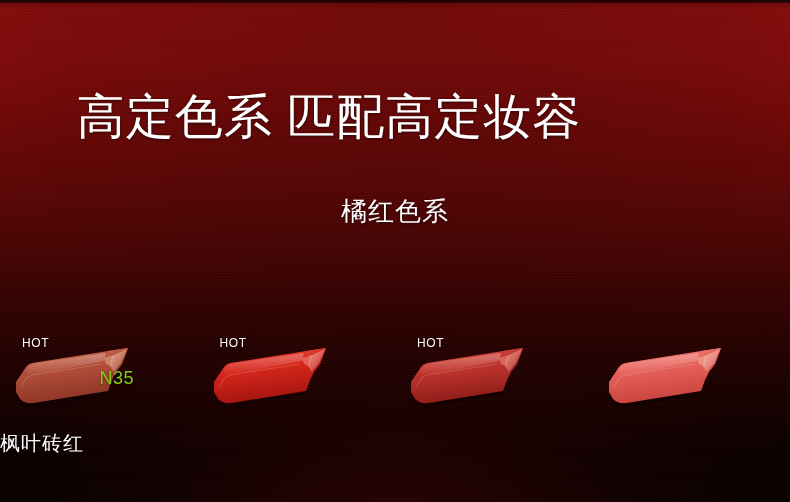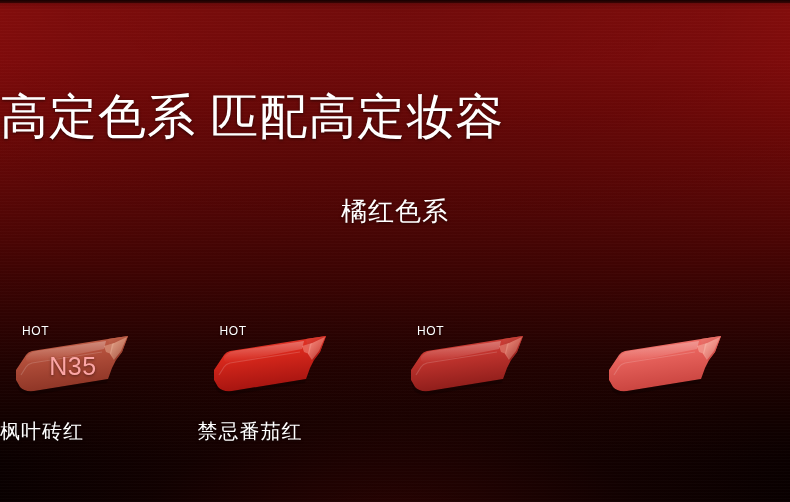--- a/index.html
+++ b/index.html
@@ -72,20 +72,21 @@
     height: 3px;
     background: linear-gradient(to bottom, #160101, #3a0403);
   }
 
   
   .headline {
     position: absolute;
     top: 88px;
     left: 0;
     width: 658px;
+    text-align: center;
     color: #ffffff;
     font-size: 48px;
     line-height: 58px;
     letter-spacing: 1px;
     font-weight: 400;
     text-shadow: 0 1px 3px rgba(0,0,0,0.55);
     white-space: nowrap;
   }
 
   .sub-wrap {
@@ -108,21 +109,21 @@
     font-size: 26px;
     line-height: 34px;
     letter-spacing: 1px;
     margin-top: 12px;
     text-shadow: 0 1px 3px rgba(0,0,0,0.5);
   }
 
   
   .swatch-row {
     position: absolute;
-    top: 320px;
+    top: 332px;
     left: 0;
     width: 790px;
     height: 130px;
     display: flex;
   }
   .swatch-cell {
     position: relative;
     flex: 1 1 0;
     height: 130px;
   }
@@ -147,23 +148,23 @@
     width: 122px;
     height: 74px;
   }
   .bullet svg { display: block; width: 122px; height: 74px; }
 
   .code {
     position: absolute;
     top: 34px;
     left: 12px;
     width: 122px;
-    text-align: center;
-    color: #fca5a5;
-    font-size: 25px;
+    text-align: right;
+    color: #84cc16;
+    font-size: 18px;
     line-height: 24px;
     letter-spacing: 0.5px;
     text-shadow: 0 1px 3px rgba(0,0,0,0.45);
     z-index: 5;
     pointer-events: none;
   }
 
   .shade-name {
     position: absolute;
     top: 98px;
@@ -256,21 +257,20 @@
             </defs>
             <path d="M4 40 L14 25 Q16 22 20 21 L96 9 L116 6 L110 22 L104 30 L100 38 L96 49 L22 61 Q12 62 8 57 L4 50 Z" fill="url(#gb1)"></path>
             <path d="M96 9 L116 6 L110 22 L103 31 L99 22 Z" fill="url(#gt1)" opacity="0.92"></path>
             <path d="M100 14 L115 7 L109 21 L102 30 L98 24 Z" fill="url(#gh1)"></path>
             <path d="M92 16 L102 13 L99 24 L94 22 Z" fill="#f39083" opacity="0.55"></path>
             <path d="M14 27 Q18 22 24 21 L94 11 L92 19 L20 33 Q15 33 14 30 Z" fill="url(#gs1)"></path>
             <path d="M9 45 L14 37 Q16 34 20 33 L90 22" fill="none" stroke="#ffffff" stroke-opacity="0.16" stroke-width="1.2"></path>
             <path d="M4 50 L8 57 Q12 62 22 61 L96 49 L95 53 L22 65 Q10 66 6 59 Z" fill="#000000" opacity="0.22"></path>
           </svg>
         </div>
-    <div class="shade-name">禁忌番茄红</div>
   </div>
 
   <div class="swatch-cell">
     <div class="hot-tag">HOT</div>
     <div class="bullet">
           <svg viewBox="0 0 122 74" xmlns="http://www.w3.org/2000/svg">
             <defs>
               <linearGradient id="gb2" x1="0" y1="0" x2="0.25" y2="1">
                 <stop offset="0%" stop-color="#d4493f"></stop>
                 <stop offset="42%" stop-color="#c3352f"></stop>

